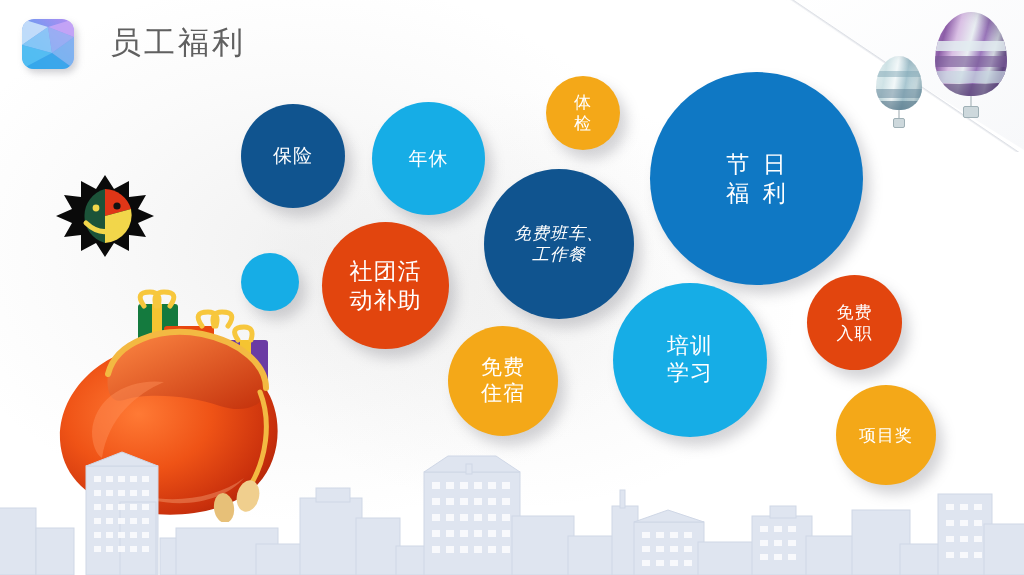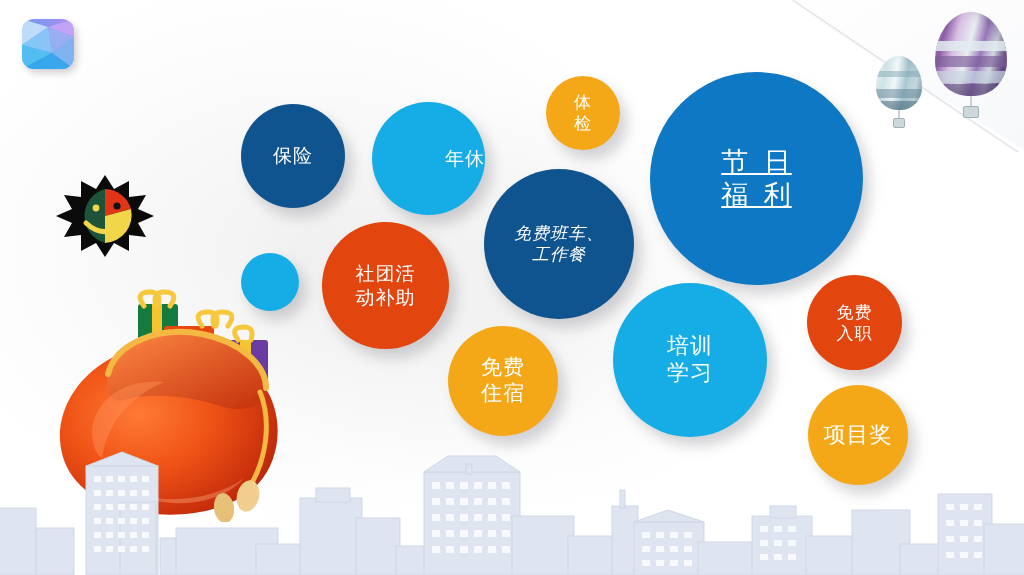--- a/index.html
+++ b/index.html
@@ -112,20 +112,21 @@
       <rect width="52" height="50" fill="url(#gA)"></rect>
       <polygon points="0,0 26,8 0,26" fill="#cfe6fb" opacity="0.85"></polygon>
       <polygon points="26,8 52,0 52,18" fill="#c6a5f6" opacity="0.9"></polygon>
       <polygon points="0,26 26,8 30,34" fill="#8fd0f7" opacity="0.8"></polygon>
       <polygon points="26,8 52,18 30,34" fill="#9fb6f3" opacity="0.75"></polygon>
       <polygon points="0,26 30,34 0,50" fill="#53c0f2" opacity="0.9"></polygon>
       <polygon points="30,34 52,18 52,50" fill="#7fb9f0" opacity="0.8"></polygon>
       <polygon points="0,50 30,34 52,50" fill="#34a8ea" opacity="0.85"></polygon>
     </svg>
   </div>
+  <div class="title-text" style="left:110px;top:22px;font-size:31px;">员工福利</div>
 
   <div class="star-art" style="left:55px;top:175px;width:100px;height:82px;">
     <svg viewBox="0 0 100 82" width="100" height="82">
       <polygon points="50,0 59,14 74,6 74,22 91,20 83,34 99,41 83,48 91,62 74,60 74,76 59,68 50,82 41,68 26,76 26,60 9,62 17,48 1,41 17,34 9,20 26,22 26,6 41,14" fill="#0a0a0a"></polygon>
       <path d="M50 14 A28 28 0 0 0 50 68 Z" fill="#1c5339"></path>
       <path d="M50 14 A28 28 0 0 1 76 34 L50 41 Z" fill="#e03617"></path>
       <path d="M76 34 A28 28 0 0 1 50 68 L50 41 Z" fill="#f2d64a"></path>
       <circle cx="41" cy="33" r="3.4" fill="#f2d64a"></circle>
       <circle cx="62" cy="31" r="3.6" fill="#121212"></circle>
       <path d="M31 48 Q50 66 70 46" stroke="#f2d64a" stroke-width="5" fill="none" stroke-linecap="round"></path>
@@ -317,52 +318,52 @@
           <rect x="974" y="102" width="8" height="6"></rect>
         </g>
       </g>
     </svg>
   </div>
 
   <div id="bubble-layer">
       <div class="bubble" style="left: 241px; top: 104px; width: 104px; height: 104px; background: rgb(16, 84, 143); font-size: 19px;">
         <span>保险</span>
       </div>
-      <div class="bubble" style="left: 372px; top: 102px; width: 113px; height: 113px; background: rgb(22, 173, 230); font-size: 19px; justify-content: flex-end;">
+      <div class="bubble" style="left: 372px; top: 102px; width: 113px; height: 113px; background: rgb(22, 173, 230); font-size: 19px;">
         <span>年休</span>
       </div>
       <div class="bubble" style="left: 546px; top: 76px; width: 74px; height: 74px; background: rgb(244, 168, 24); font-size: 17px;">
         <span>体
 检</span>
       </div>
-      <div class="bubble" style="left: 650px; top: 72px; width: 213px; height: 213px; background: rgb(15, 120, 196); font-size: 27px; text-decoration: underline;">
+      <div class="bubble" style="left: 650px; top: 72px; width: 213px; height: 213px; background: rgb(15, 120, 196); font-size: 23px;">
         <span>节 日
 福 利</span>
       </div>
       <div class="bubble" style="left: 484px; top: 169px; width: 150px; height: 150px; background: rgb(16, 84, 143); font-size: 17px; font-style: italic;">
         <span>免费班车、
 工作餐</span>
       </div>
-      <div class="bubble" style="left: 322px; top: 222px; width: 127px; height: 127px; background: rgb(226, 69, 14); font-size: 19px;">
+      <div class="bubble" style="left: 322px; top: 222px; width: 127px; height: 127px; background: rgb(226, 69, 14); font-size: 23px;">
         <span>社团活
 动补助</span>
       </div>
       <div class="bubble" style="left: 241px; top: 253px; width: 58px; height: 58px; background: rgb(22, 173, 230); font-size: 12px;">
         <span></span>
       </div>
       <div class="bubble" style="left: 448px; top: 326px; width: 110px; height: 110px; background: rgb(244, 168, 24); font-size: 21px;">
         <span>免费
 住宿</span>
       </div>
       <div class="bubble" style="left: 613px; top: 283px; width: 154px; height: 154px; background: rgb(22, 173, 230); font-size: 22px;">
         <span>培训
 学习</span>
       </div>
       <div class="bubble" style="left: 807px; top: 275px; width: 95px; height: 95px; background: rgb(226, 69, 14); font-size: 17px;">
         <span>免费
 入职</span>
       </div>
-      <div class="bubble" style="left: 808px; top: 385px; width: 100px; height: 100px; background: rgb(244, 168, 24); font-size: 22px;">
+      <div class="bubble" style="left: 836px; top: 385px; width: 100px; height: 100px; background: rgb(244, 168, 24); font-size: 17px;">
         <span>项目奖</span>
       </div>
     </div>
 
 </div>
 
 </body></html>

